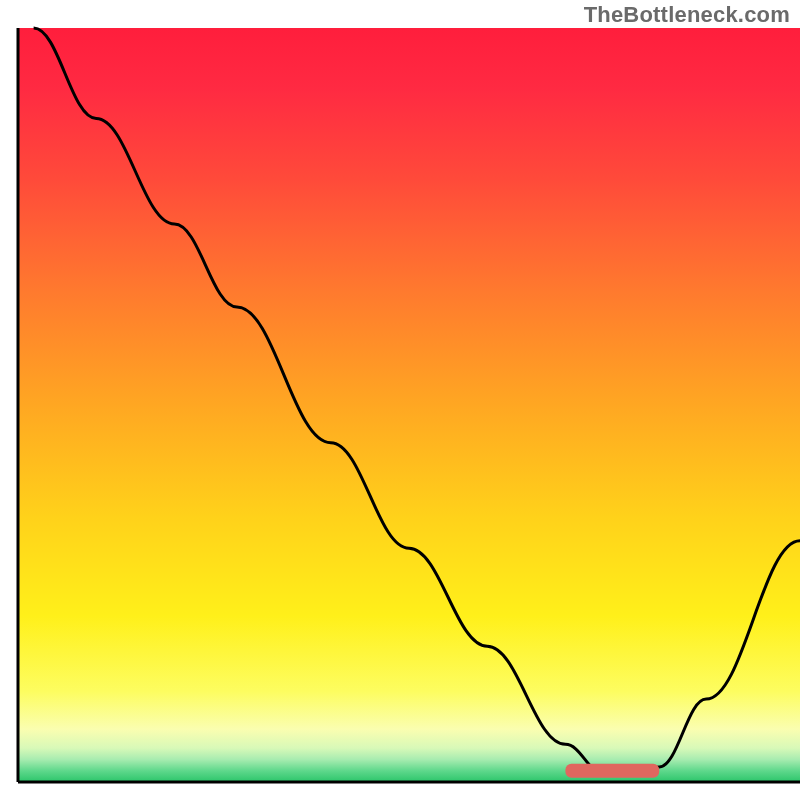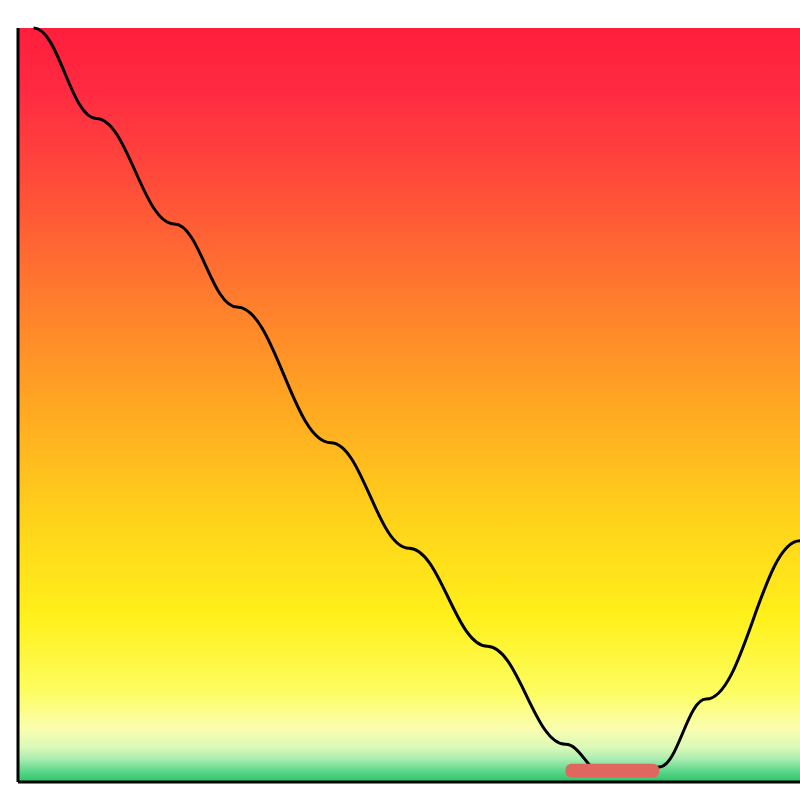--- a/index.html
+++ b/index.html
@@ -25,20 +25,21 @@
     font-size: 22px;
     font-weight: 600;
     color: #6a6a6a;
     letter-spacing: 0.2px;
   }
 </style>
 </head>
 <body>
 
 <div class="canvas-wrap">
+  <div class="watermark">TheBottleneck.com</div>
 
   <svg width="800" height="800" viewBox="0 0 800 800">
     <defs>
       <linearGradient id="bgGrad" x1="0" y1="0" x2="0" y2="1">
           <stop offset="0%" stop-color="#ff1e3c"></stop>
           <stop offset="8%" stop-color="#ff2a42"></stop>
           <stop offset="20%" stop-color="#ff4a3a"></stop>
           <stop offset="35%" stop-color="#ff7a2e"></stop>
           <stop offset="50%" stop-color="#ffa722"></stop>
           <stop offset="65%" stop-color="#ffd21a"></stop>

